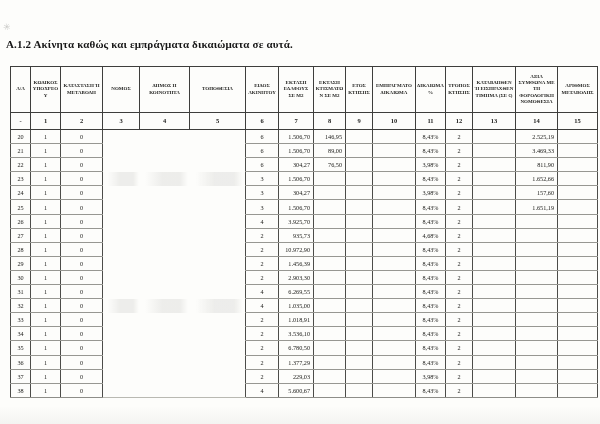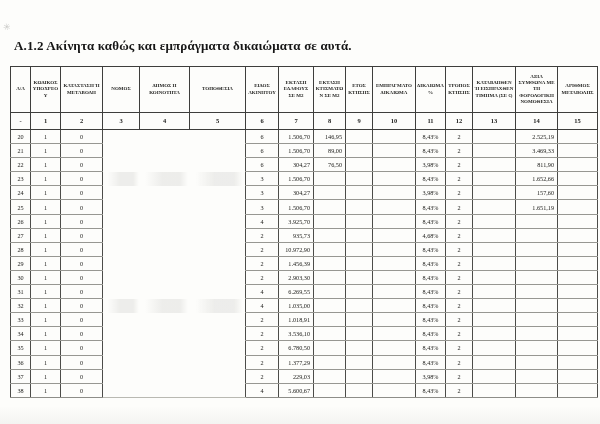--- a/index.html
+++ b/index.html
@@ -13,22 +13,22 @@
     content:"";position:absolute;left:0;right:0;bottom:0;height:18px;
     background:linear-gradient(to bottom, rgba(0,0,0,0), rgba(120,120,115,0.07));
     pointer-events:none;
   }
   .artifact{
     position:absolute;left:3px;top:22px;width:9px;height:10px;
     color:#9a9a96;font-size:9px;line-height:10px;opacity:.55;
     transform:rotate(-12deg);
   }
   .title{
-    position:absolute;left:14px;top:38px;
-    font-size:13px;font-weight:bold;letter-spacing:.15px;color:#161616;
+    position:absolute;left:6px;top:38px;
+    font-size:11px;font-weight:bold;letter-spacing:.15px;color:#161616;
   }
   table.decl{
     position:absolute;left:10px;top:66px;
     border-collapse:collapse;table-layout:fixed;
     width:587px;
   }
   .decl th,.decl td{
     padding:0;margin:0;overflow:hidden;
     font-family:"Liberation Serif", serif;
   }

